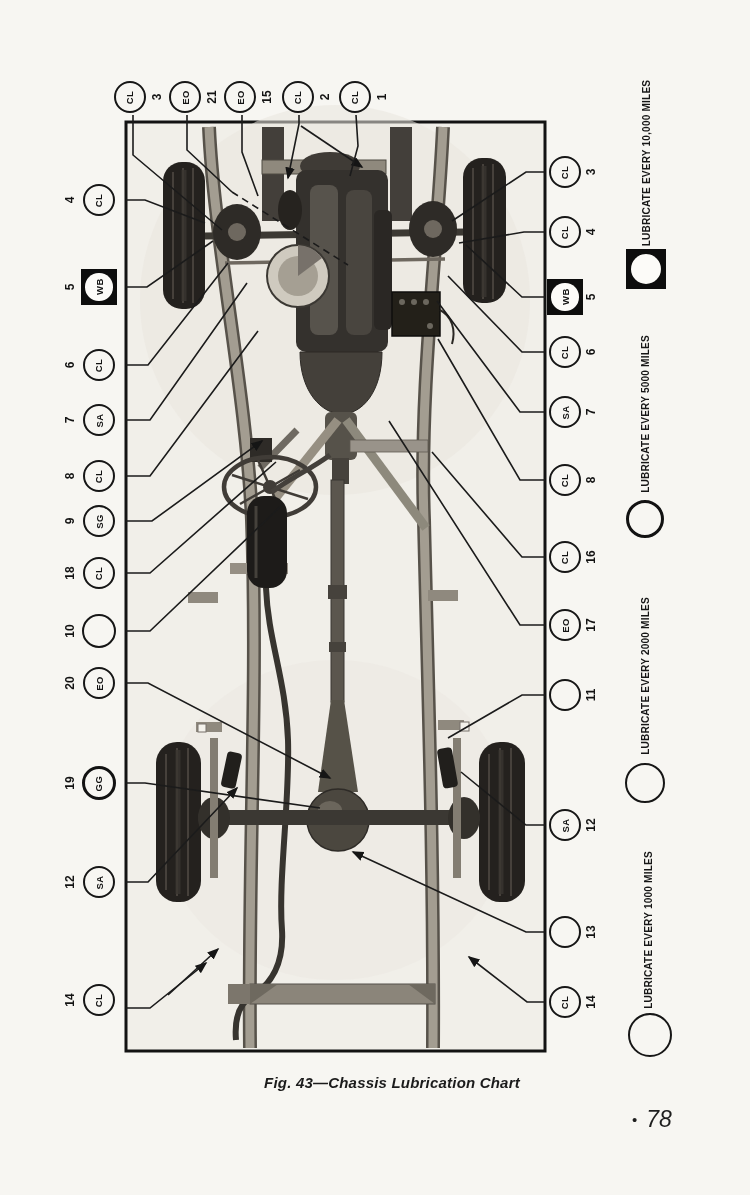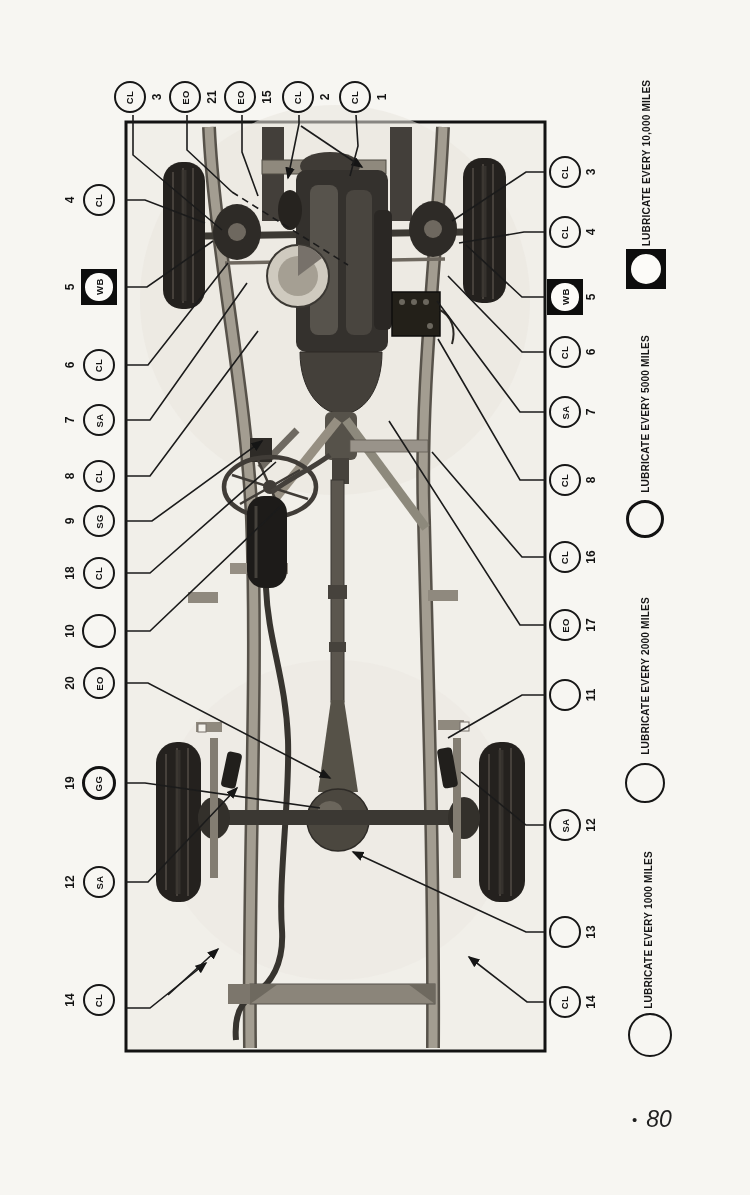--- a/index.html
+++ b/index.html
@@ -215,24 +215,25 @@
     <polyline points="545,480 520,480 438,339"></polyline>
     <polyline points="545,557 522,557 432,452"></polyline>
     <polyline points="545,625 520,625 389,421"></polyline>
     <polyline points="545,695 522,695 448,738"></polyline>
     <polyline points="545,825 526,825 461,772"></polyline>
     <polyline points="545,932 526,932 353,852" marker-end="url(#arr)"></polyline>
     <polyline points="545,1002 527,1002 469,957" marker-end="url(#arr)"></polyline>
   </g>
 </svg>
 
+<div class="caption">Fig. 43—Chassis Lubrication Chart</div>
 
 <div class="pagenum">
   <span class="bullet">•</span>
-  <span>80</span>
+  <span>78</span>
 </div>
 
 <div class="sym sym-plain" style="left: 114px; top: 81px; width: 32px; height: 32px;">
       <span class="code">CL</span>
     </div>
     <span class="callout-num" style="left: 157px; top: 97px;">3</span>
     <div class="sym sym-plain" style="left: 169px; top: 81px; width: 32px; height: 32px;">
       <span class="code">EO</span>
     </div>
     <span class="callout-num" style="left: 212px; top: 97px;">21</span>

